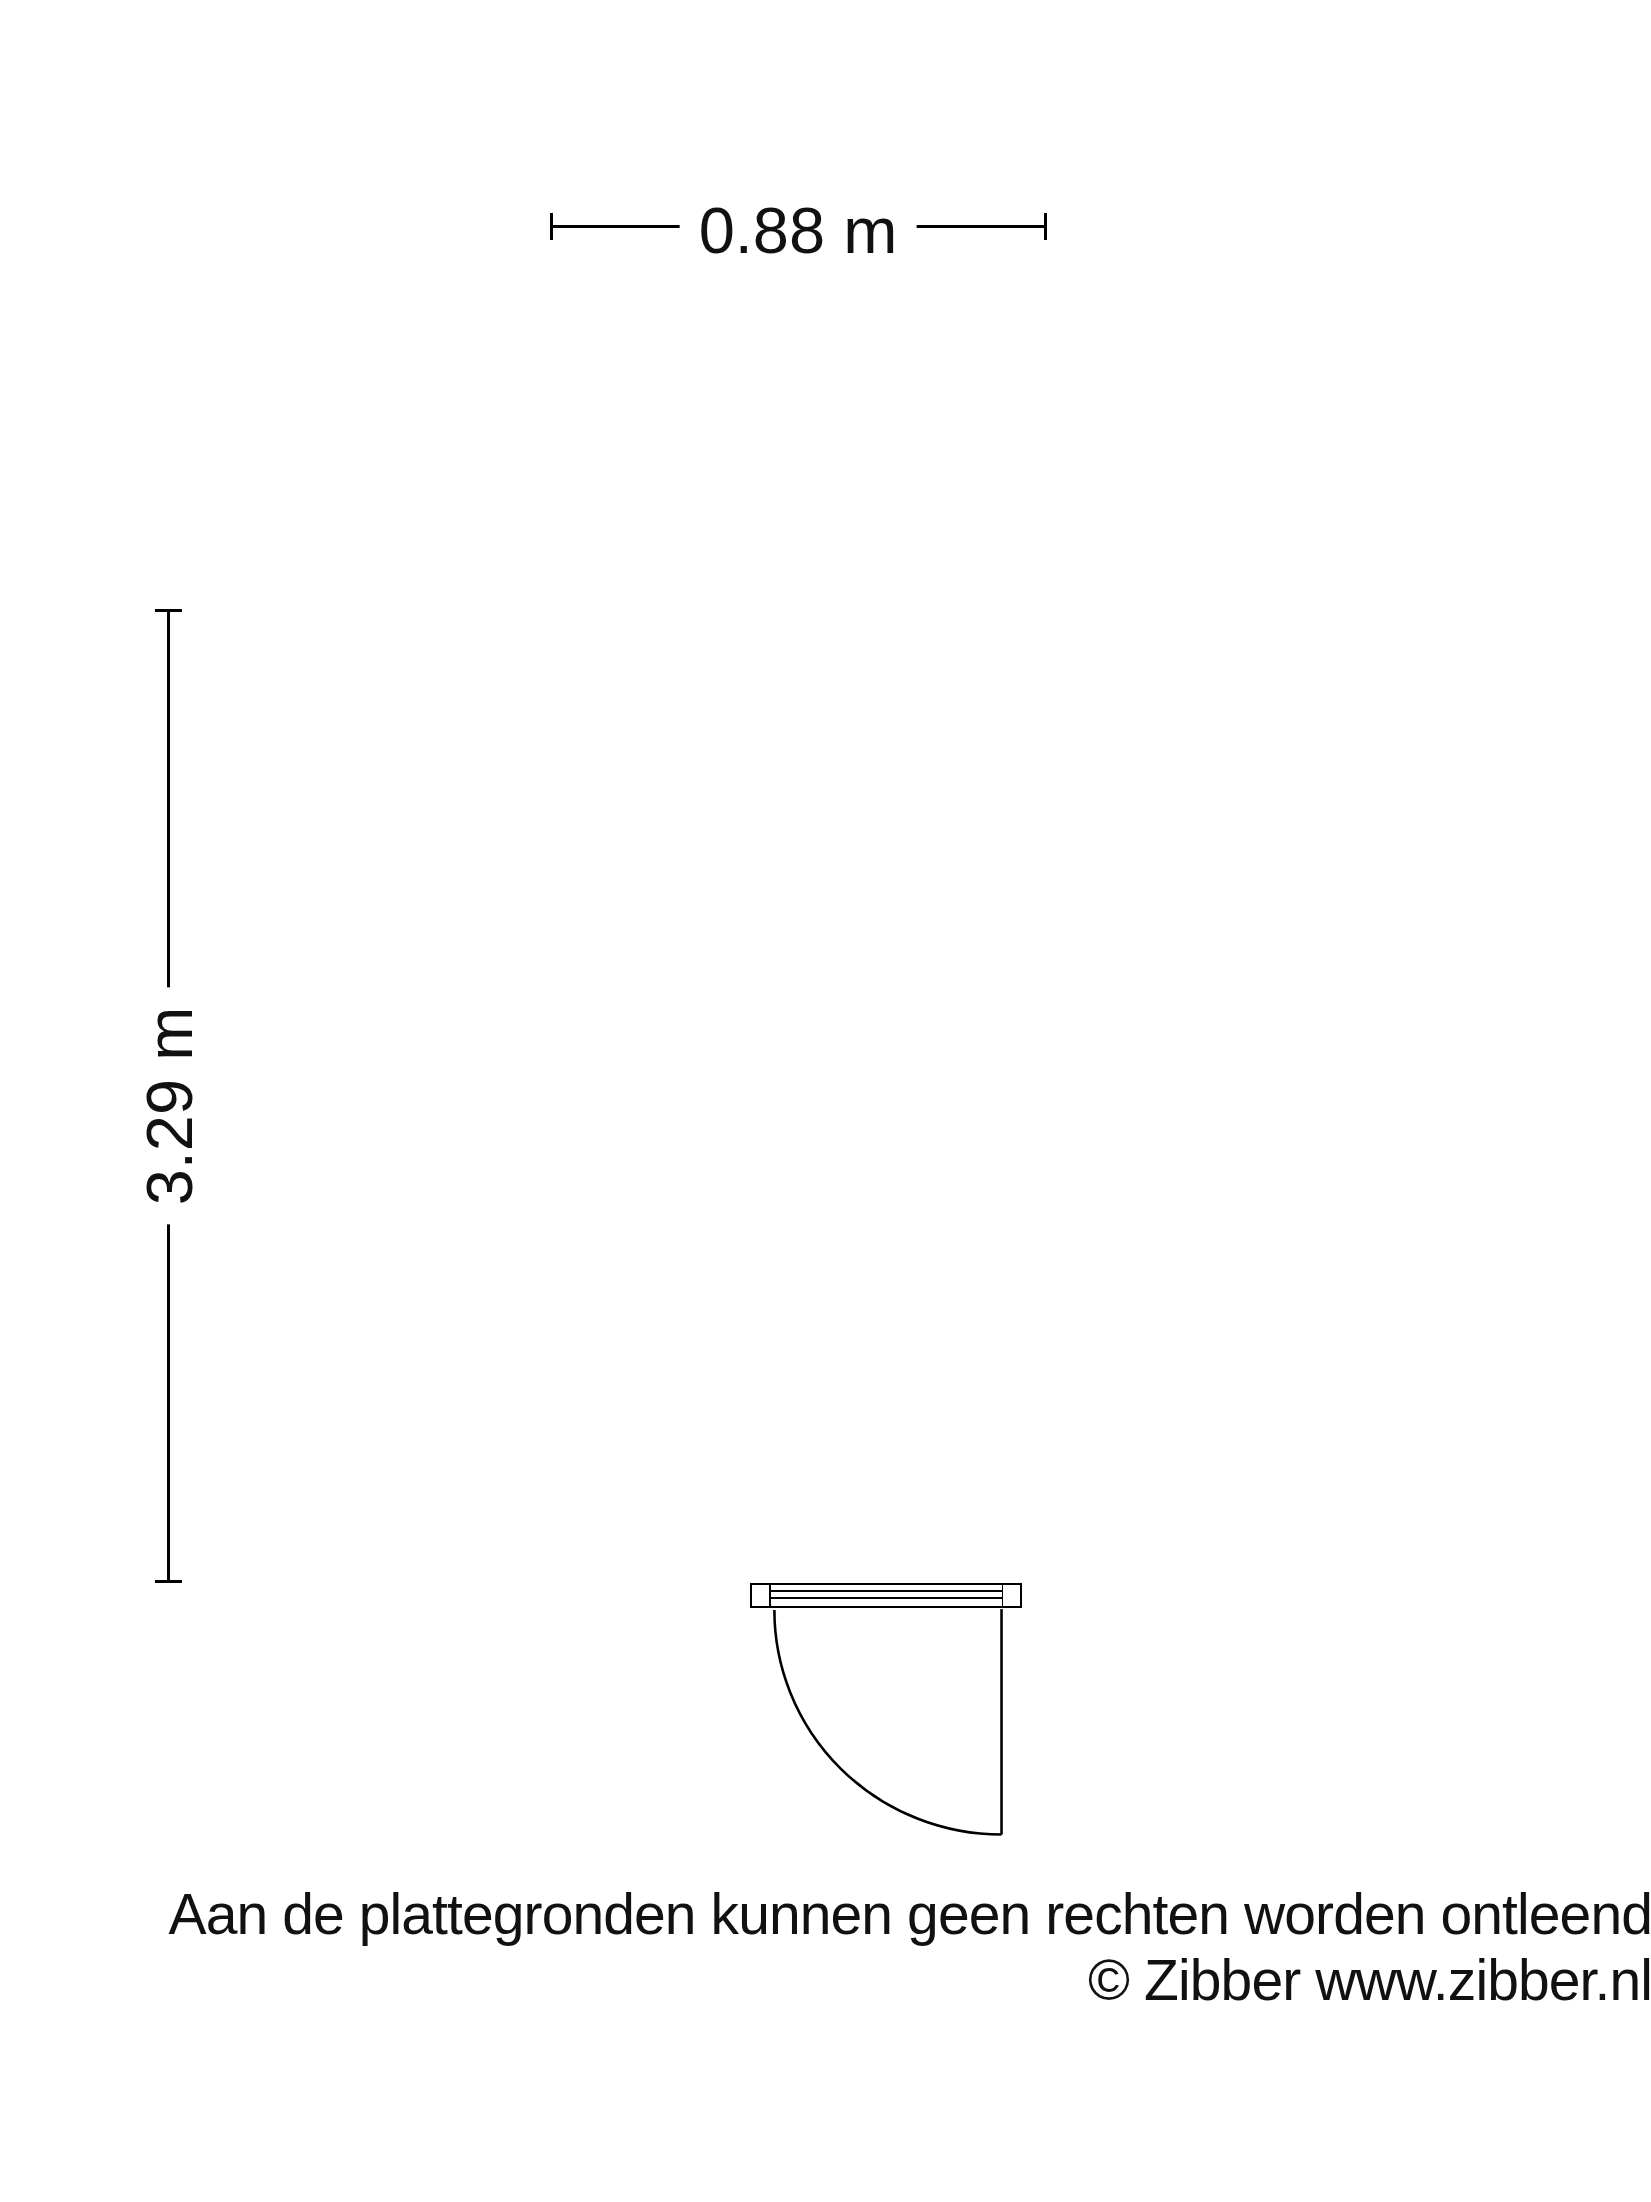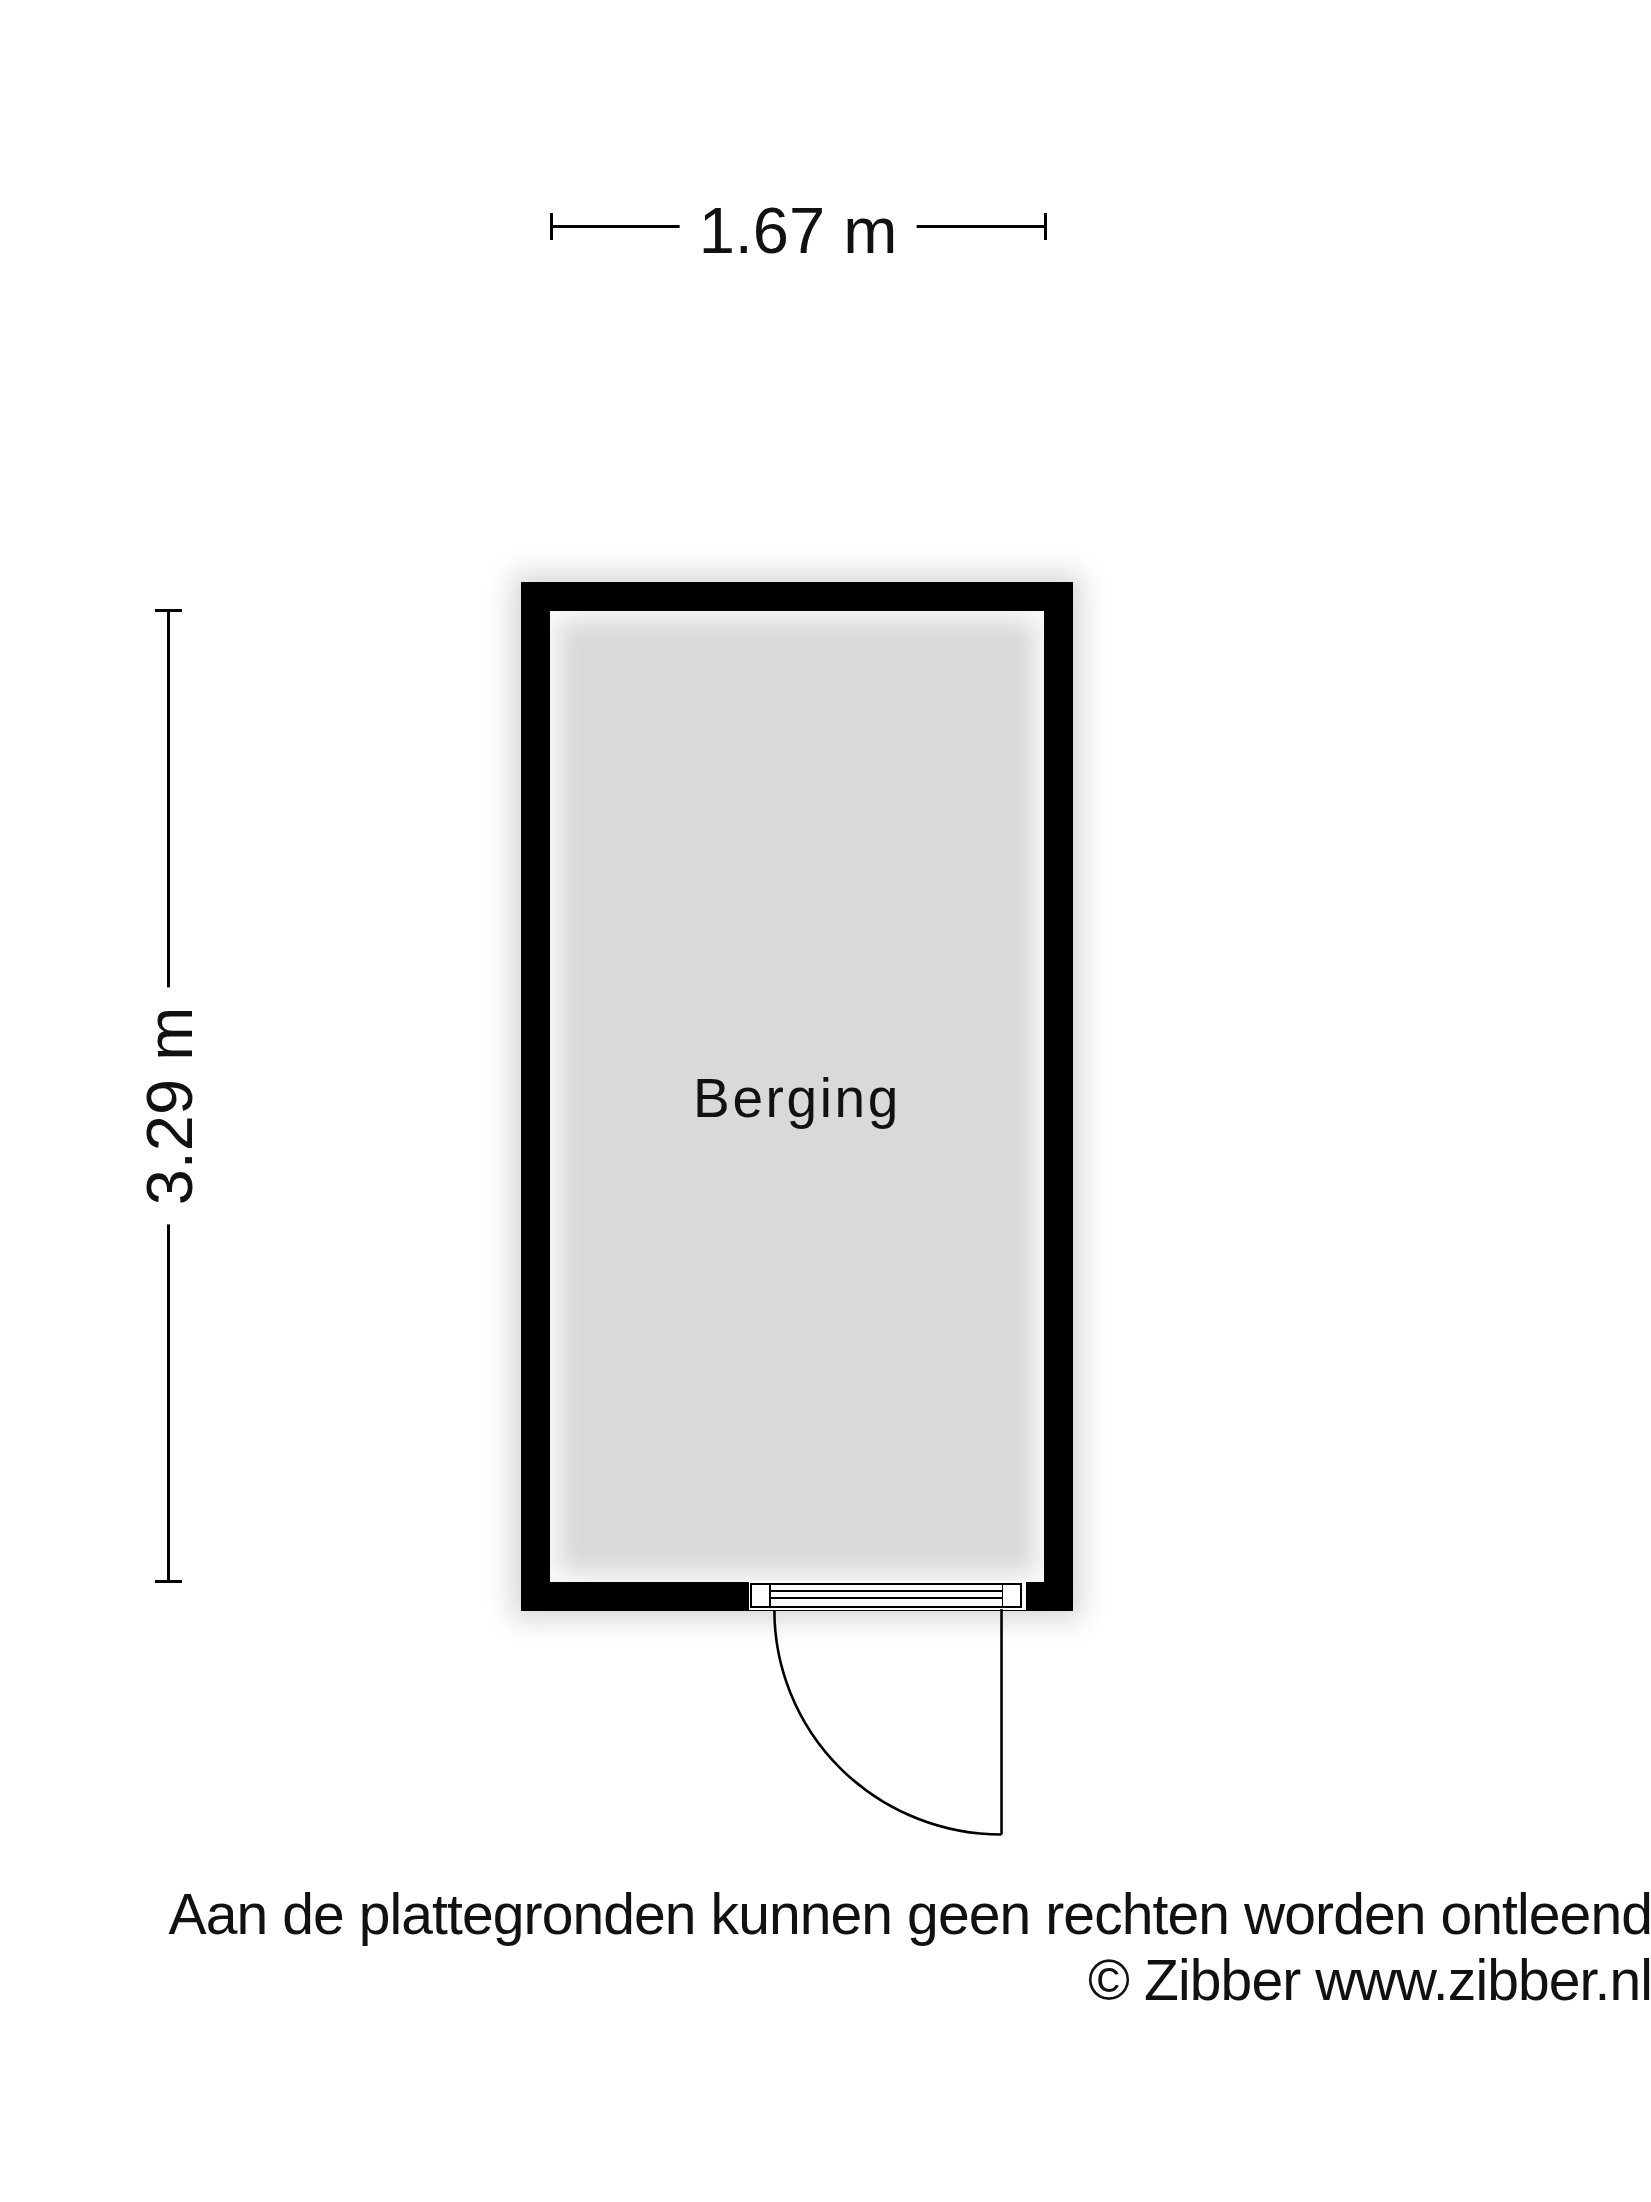--- a/index.html
+++ b/index.html
@@ -112,35 +112,30 @@
 </style>
 </head>
 <body>
 
 <div class="page">
 
   <div>
     <div class="dim-line" id="dim-top-line"></div>
     <div class="dim-tick" id="dim-top-tick-l"></div>
     <div class="dim-tick" id="dim-top-tick-r"></div>
-    <span class="dim-label horiz">1.67 m</span>
+    <span class="dim-label horiz">0.88 m</span>
   </div>
 
   <div>
     <div class="dim-line" id="dim-left-line"></div>
     <div class="dim-tick" id="dim-left-tick-t"></div>
     <div class="dim-tick" id="dim-left-tick-b"></div>
     <span class="dim-label vert">3.29 m</span>
   </div>
 
-  <div class="room">
-    <div class="floor">
-      <span class="room-label">Berging</span>
-    </div>
-  </div>
 
   <div class="door-opening"></div>
   <div class="jamb" id="jamb-left"></div>
   <div class="jamb" id="jamb-right"></div>
   <div class="sill">
     <div class="sill-line l1"></div>
     <div class="sill-line l2"></div>
   </div>
 
   <svg class="door-svg" width="1652" height="2203" viewBox="0 0 1920 2560">

